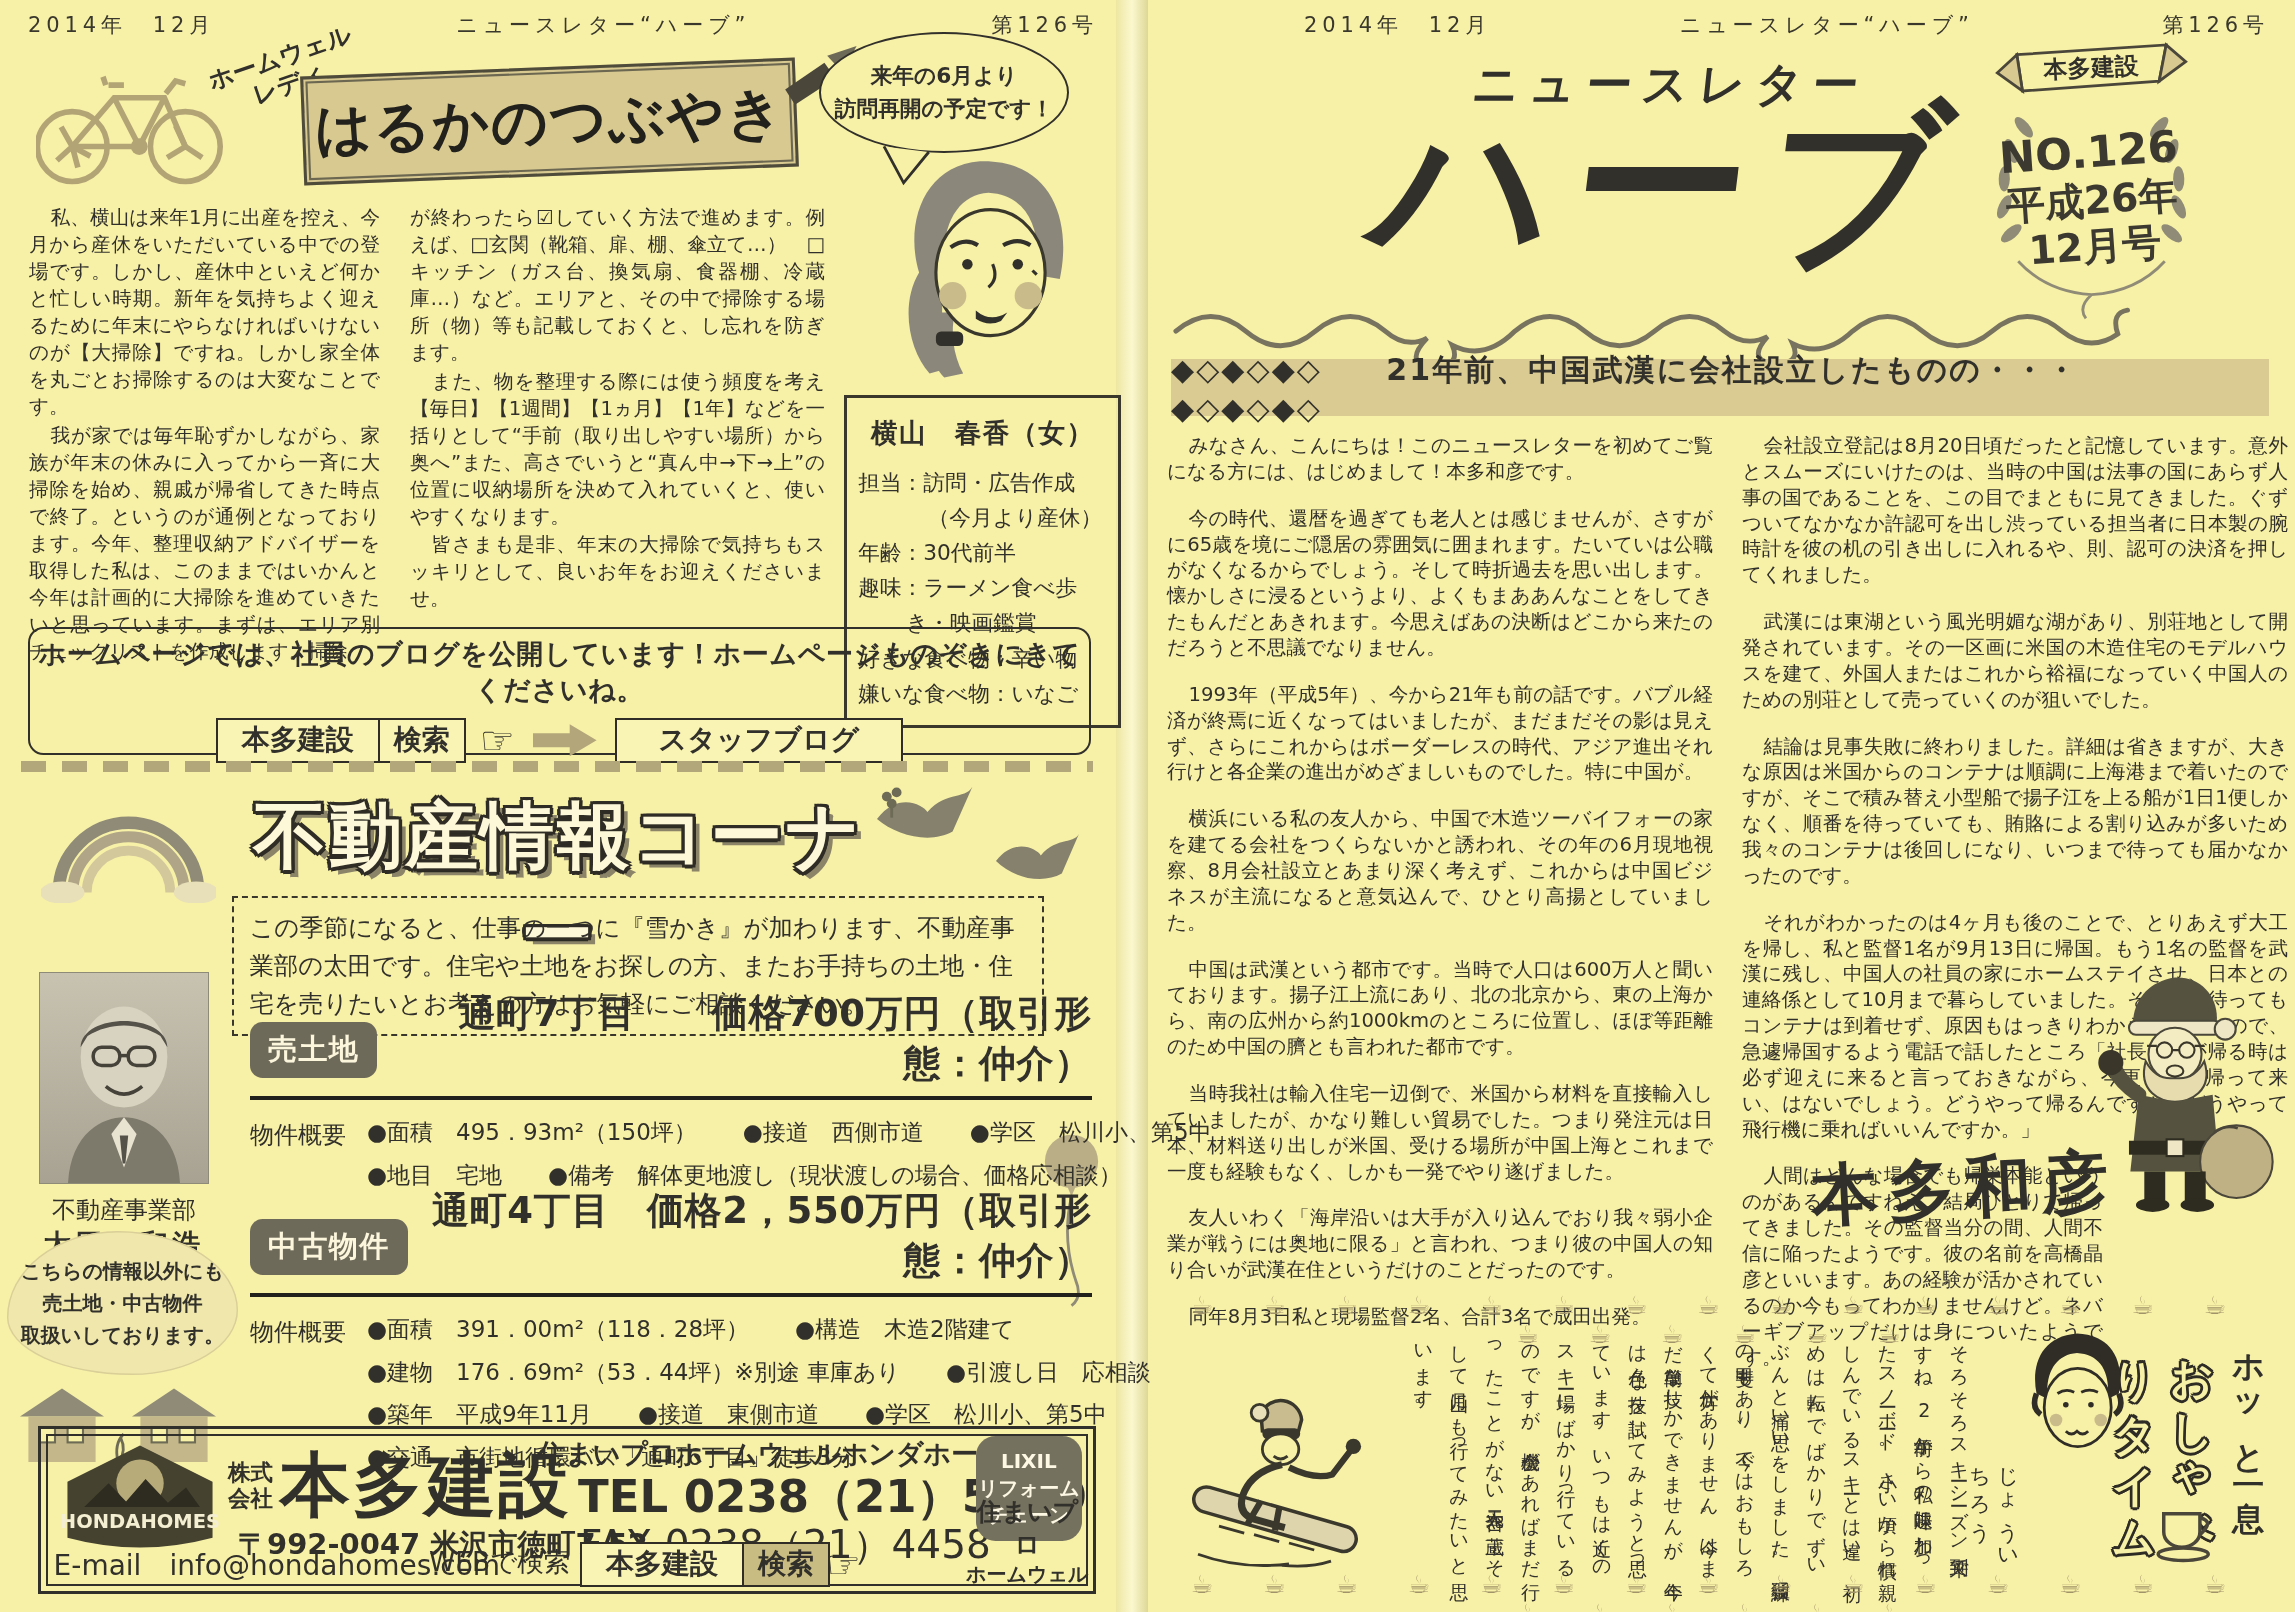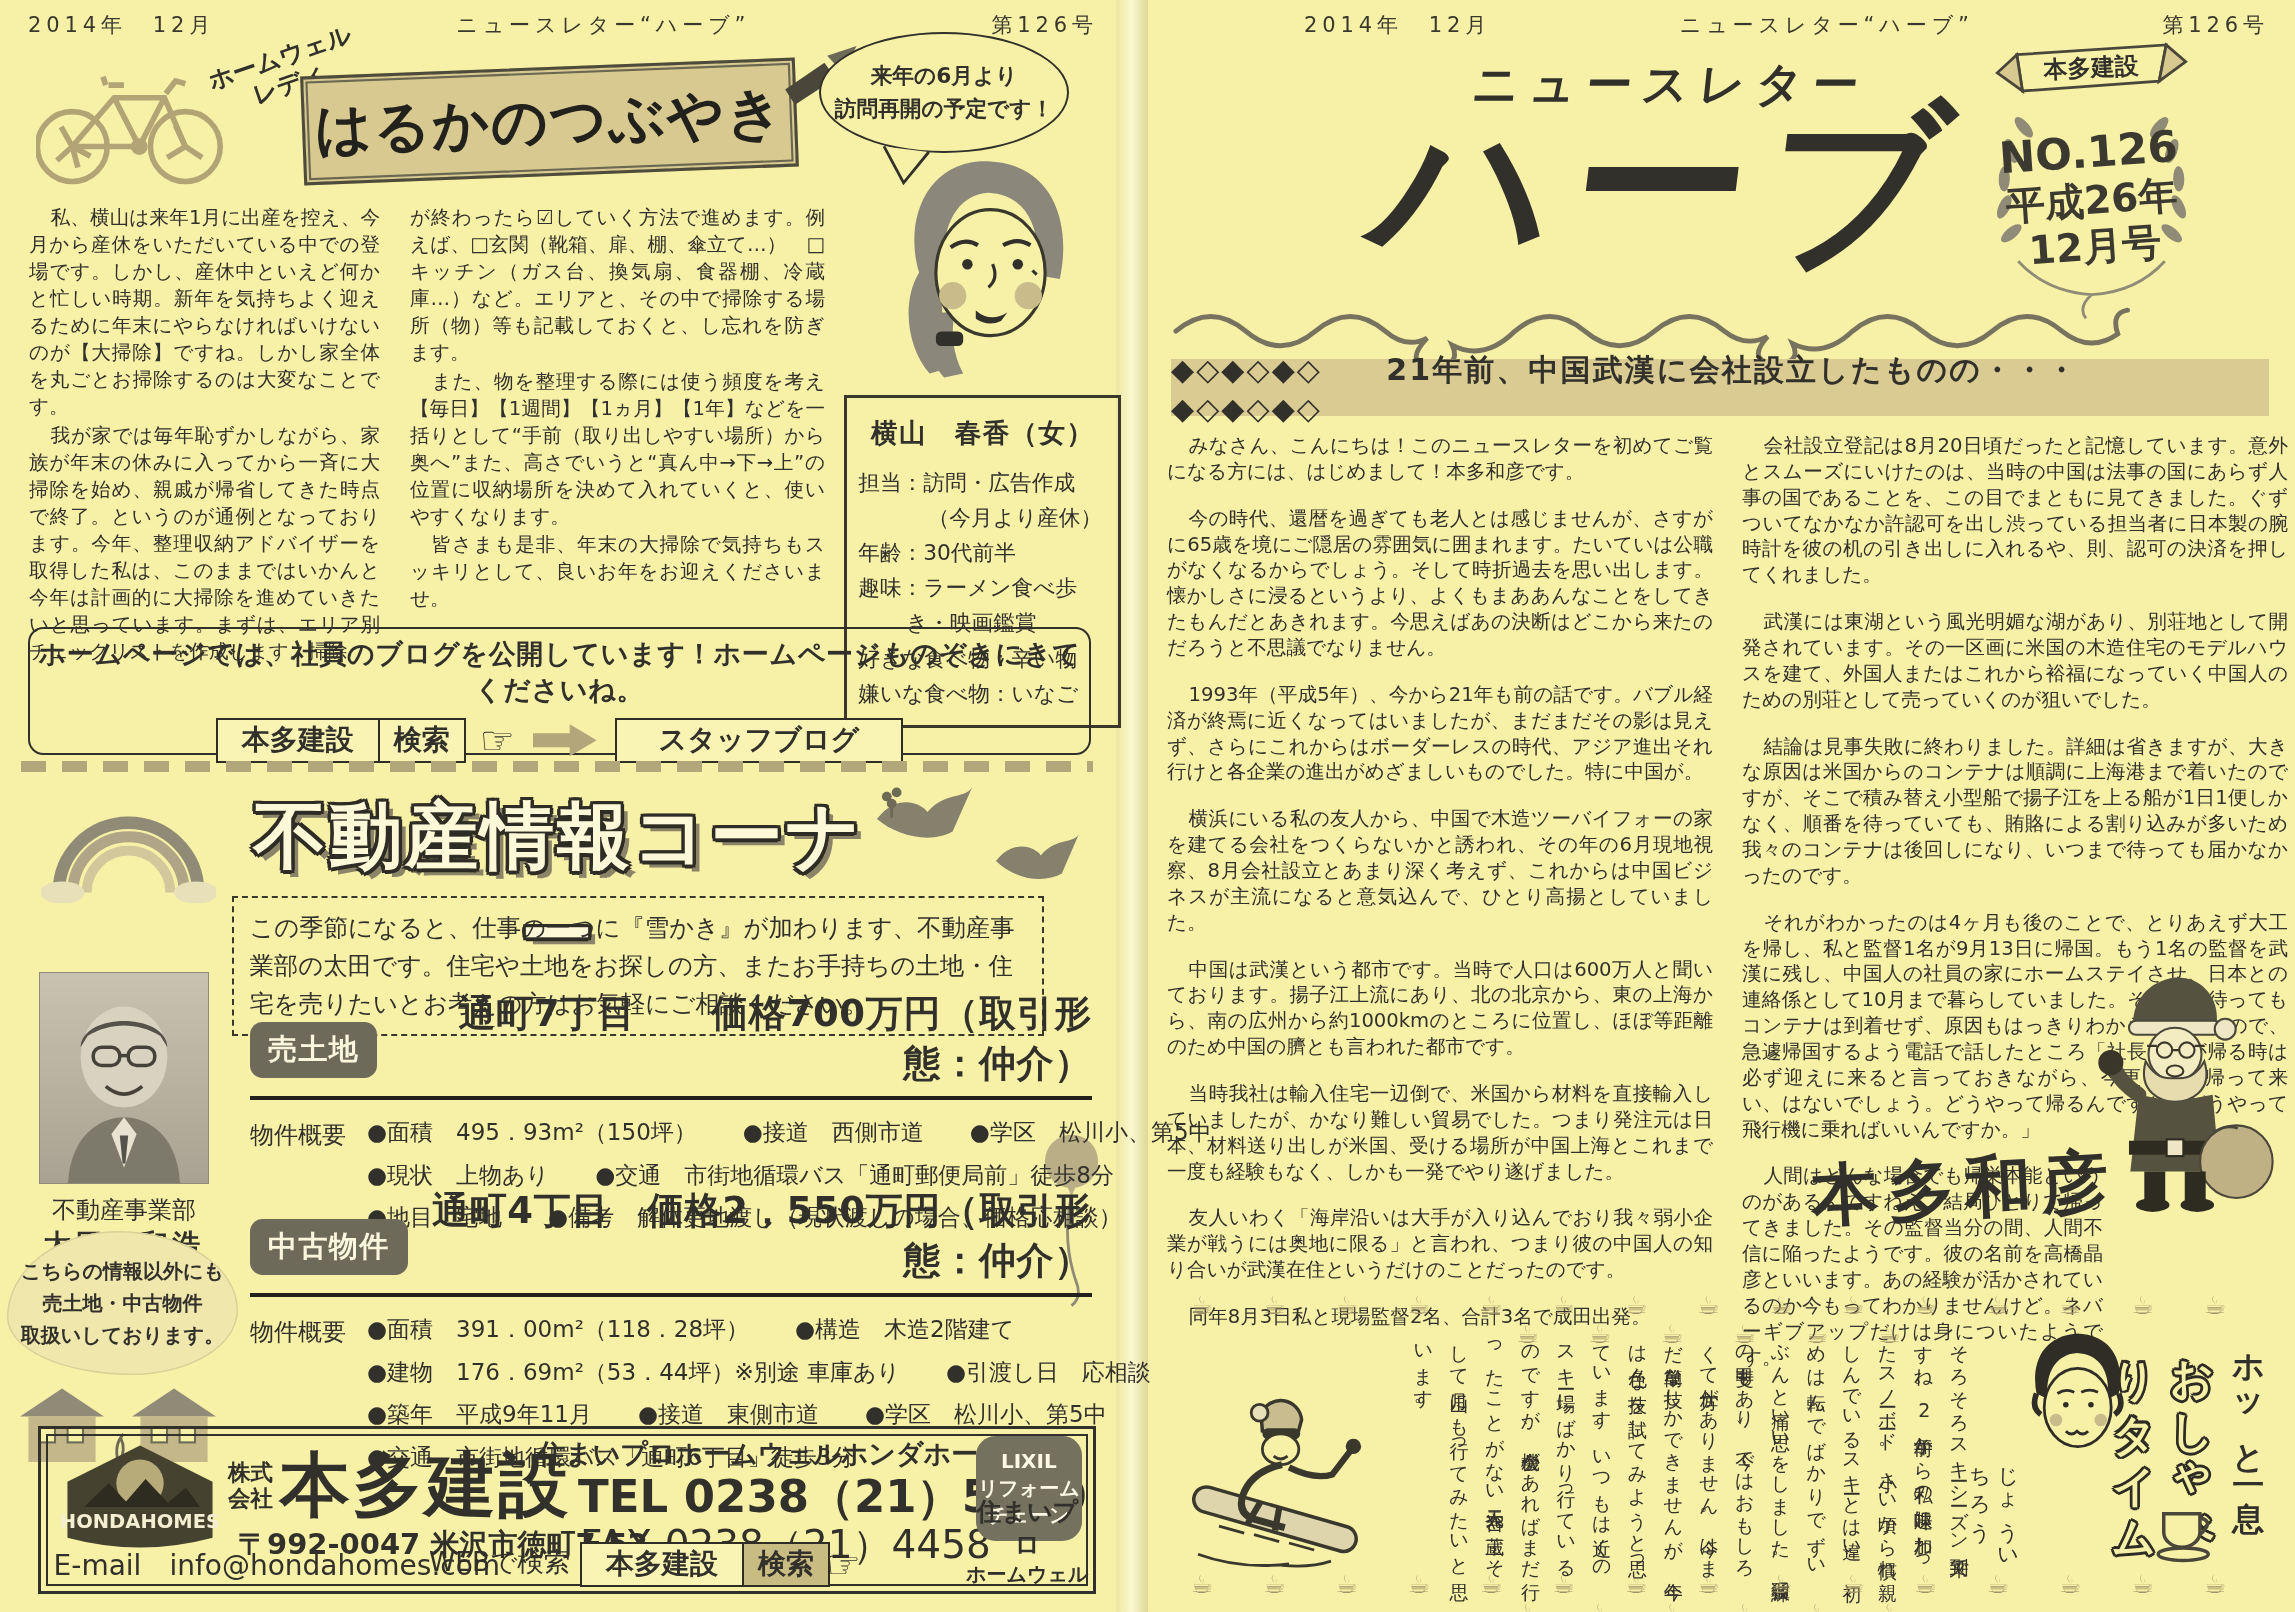--- a/index.html
+++ b/index.html
@@ -284,21 +284,20 @@
 
     <div class="listing" id="listing1">
       <div class="l-head">
         <span class="l-badge">売土地</span>
         <span class="l-title">通町7丁目　　価格700万円（取引形態：仲介）</span>
       </div>
       <div class="l-body">
         <span class="l-label">物件概要</span>
         <span class="l-rows">
           <div>●面積　495．93m²（150坪）　　●接道　西側市道　　●学区　松川小、第5中</div>
-          <div>●現状　上物あり　　●交通　市街地循環バス「通町郵便局前」徒歩8分</div>
           <div>●地目　宅地　　●備考　解体更地渡し（現状渡しの場合、価格応相談）</div>
         </span>
       </div>
     </div>
 
     <div class="listing" id="listing2">
       <div class="l-head">
         <span class="l-badge">中古物件</span>
         <span class="l-title">通町4丁目　価格2，550万円（取引形態：仲介）</span>
       </div>

